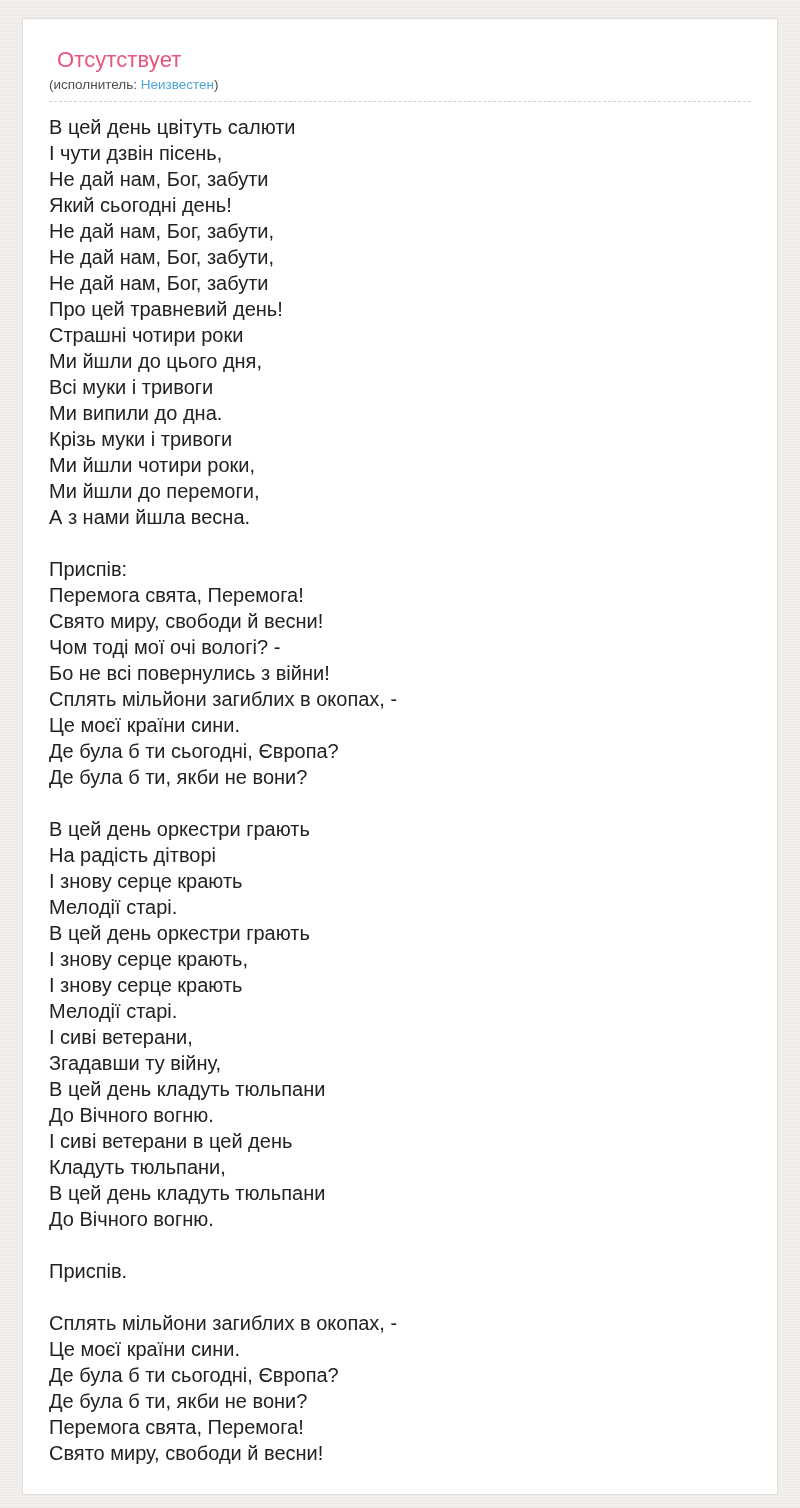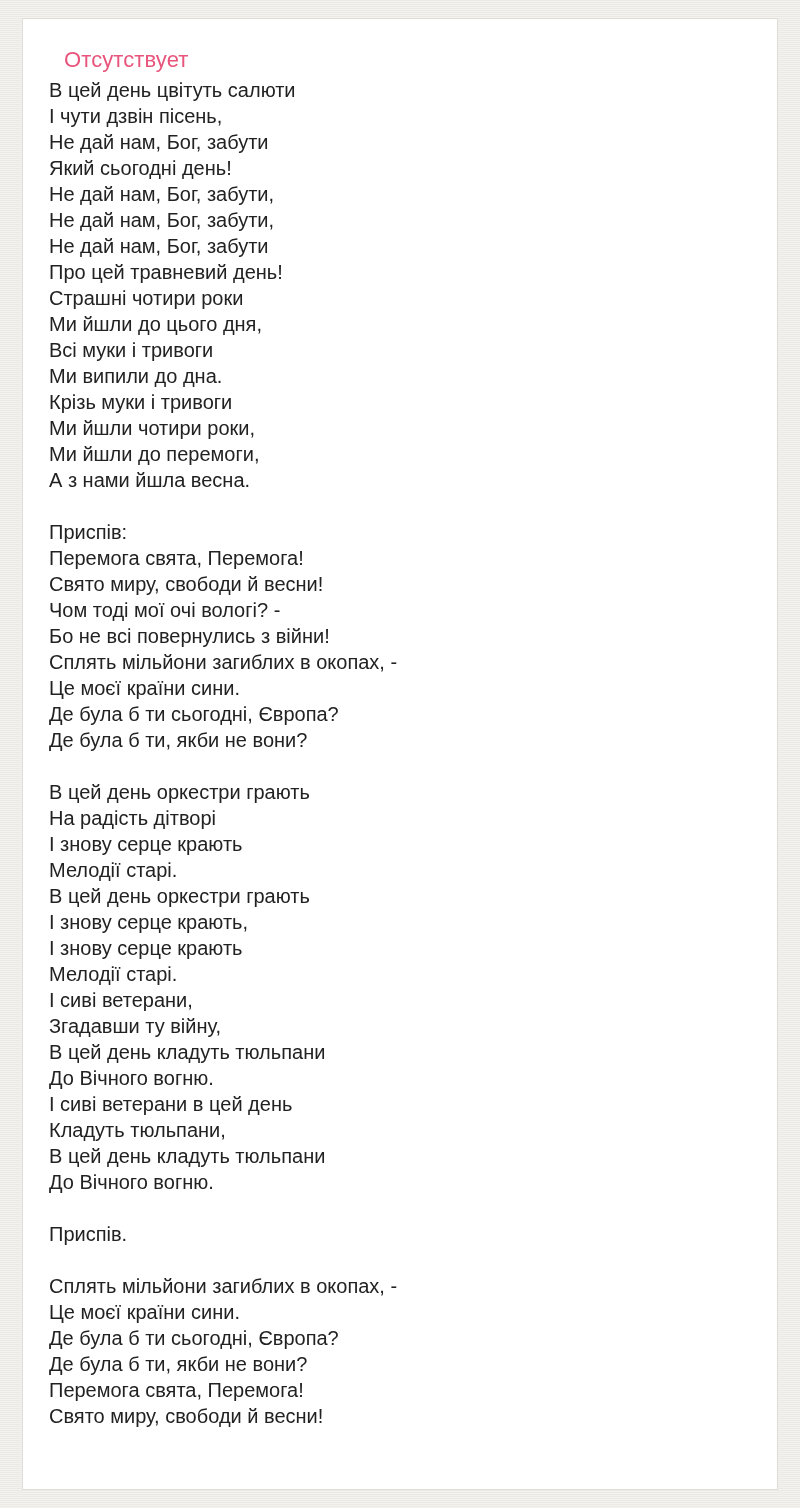--- a/index.html
+++ b/index.html
@@ -29,21 +29,21 @@
     min-height: 1472px;
     background: #ffffff;
     border: 1px solid #e2ddd8;
     padding: 22px 26px 28px 26px;
   }
   .song-title {
     font-size: 22px;
     line-height: 26px;
     color: #e8547c;
     font-weight: normal;
-    margin: 6px 0 4px 15px;
+    margin: 6px 0 4px 8px;
     letter-spacing: 0.1px;
   }
   .artist-line {
     font-size: 13.5px;
     color: #4d4d4d;
     padding-bottom: 9px;
     border-bottom: 1px dashed #bfd6e4;
     margin-bottom: 12px;
   }
   .artist-line .paren {
@@ -64,20 +64,23 @@
   }
 </style>
 </head>
 <body>
 
 <div class="page-frame">
   <div class="sheet">
 
     <h1 class="song-title">Отсутствует</h1>
 
+    <div class="artist-line">
+      <span class="paren">(исполнитель: </span><a class="artist-link" href="#">Неизвестен</a><span class="paren">)</span>
+    </div>
 
     <div class="lyrics">В цей день цвітуть салюти
 І чути дзвін пісень,
 Не дай нам, Бог, забути
 Який сьогодні день!
 Не дай нам, Бог, забути,
 Не дай нам, Бог, забути,
 Не дай нам, Бог, забути
 Про цей травневий день!
 Страшні чотири роки

